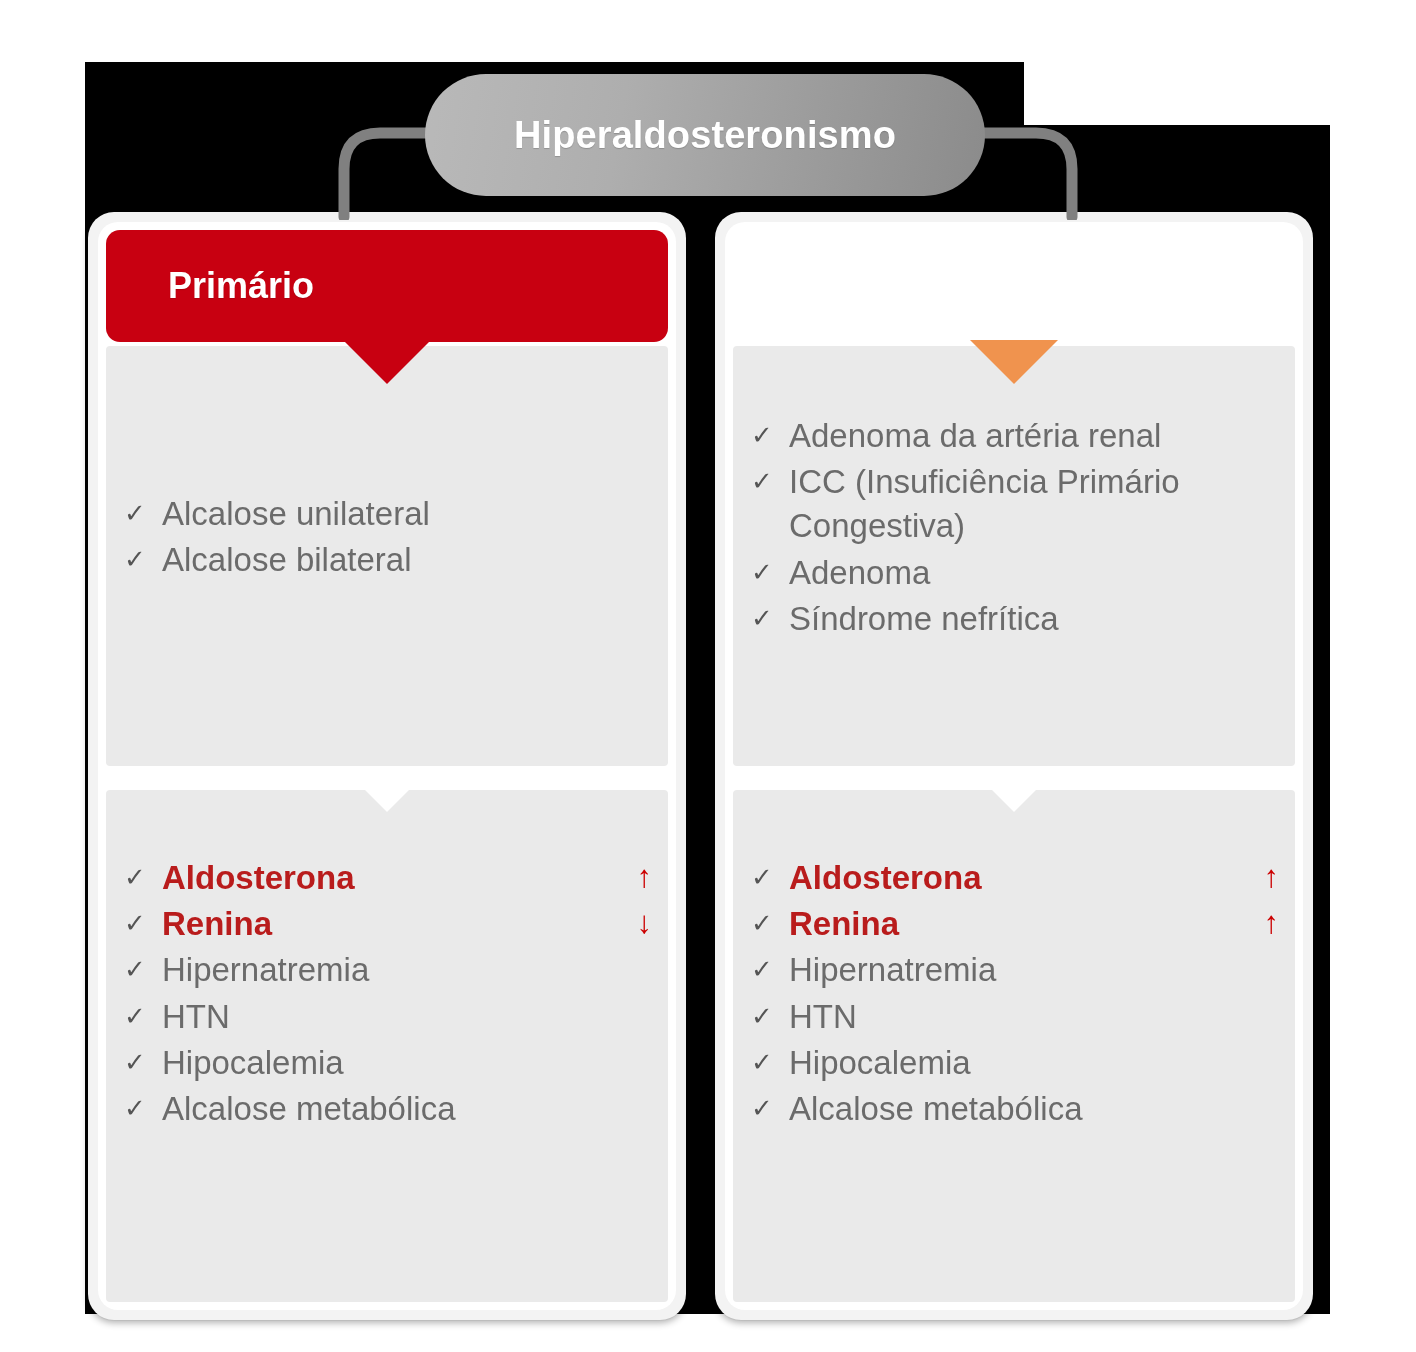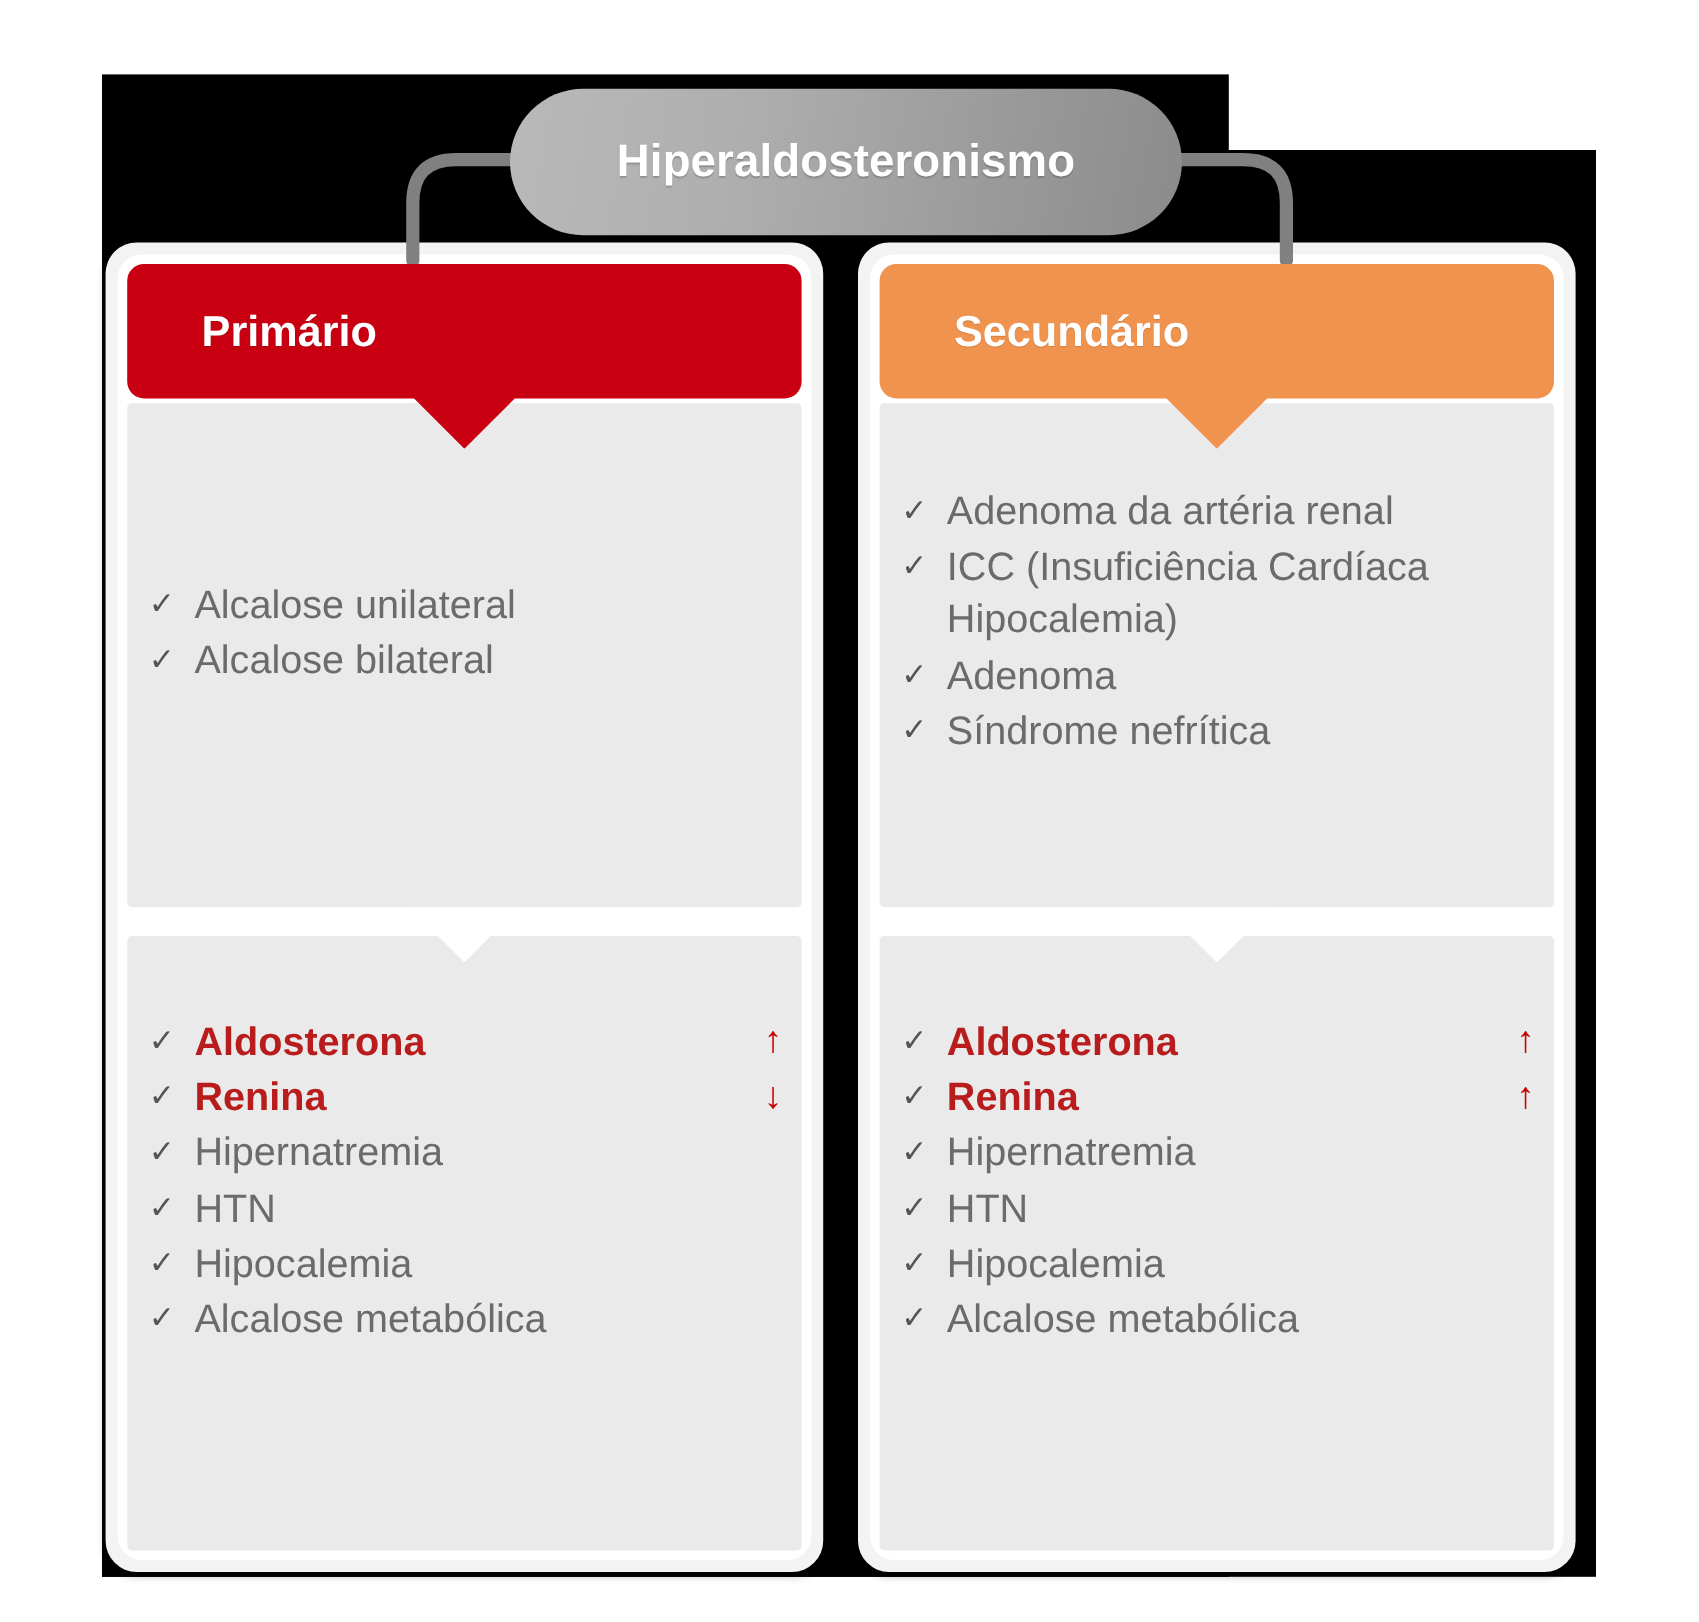--- a/index.html
+++ b/index.html
@@ -25,21 +25,21 @@
   .root-title{
     color:#fff;font-size:38px;font-weight:bold;letter-spacing:.1px;
     text-shadow:0 1px 1px rgba(0,0,0,.18);
   }
 
   
   .connector{position:absolute;z-index:5;}
 
   
   .col{
-    position:absolute;top:202px;width:598px;height:1108px;
+    position:absolute;top:212px;width:598px;height:1108px;
     border-radius:26px;
     background:#f3f3f3;
     box-shadow:0 3px 7px rgba(0,0,0,.30), 0 0 0 1px rgba(0,0,0,.04);
     z-index:4;
   }
   .col-left{left:88px;}
   .col-right{left:715px;}
 
   .col-inner{
     position:absolute;left:10px;top:10px;right:10px;bottom:10px;
@@ -171,37 +171,34 @@
         <span class="chk">✓</span>
         <span class="li-text">Alcalose metabólica</span>
       </li>
     </ul>
   </div>
 </div>
 
 <div class="col col-right">
   <div class="col-inner">
 
-    <div class="banner banner-right">
-      <span class="banner-label">Secundário</span>
-    </div>
     <div class="banner-notch notch-right"></div>
 
     <div class="panel panel-top"></div>
     <div class="divider-notch"></div>
     <div class="panel panel-bottom"></div>
 
     <ul class="list list-top-right">
       <li>
         <span class="chk">✓</span>
         <span class="li-text">Adenoma da artéria renal</span>
       </li>
       <li>
         <span class="chk">✓</span>
-        <span class="li-text">ICC (Insuficiência Cardíaca Hipocalemia)</span>
+        <span class="li-text">ICC (Insuficiência Primário Congestiva)</span>
       </li>
       <li>
         <span class="chk">✓</span>
         <span class="li-text">Adenoma</span>
       </li>
       <li>
         <span class="chk">✓</span>
         <span class="li-text">Síndrome nefrítica</span>
       </li>
     </ul>

